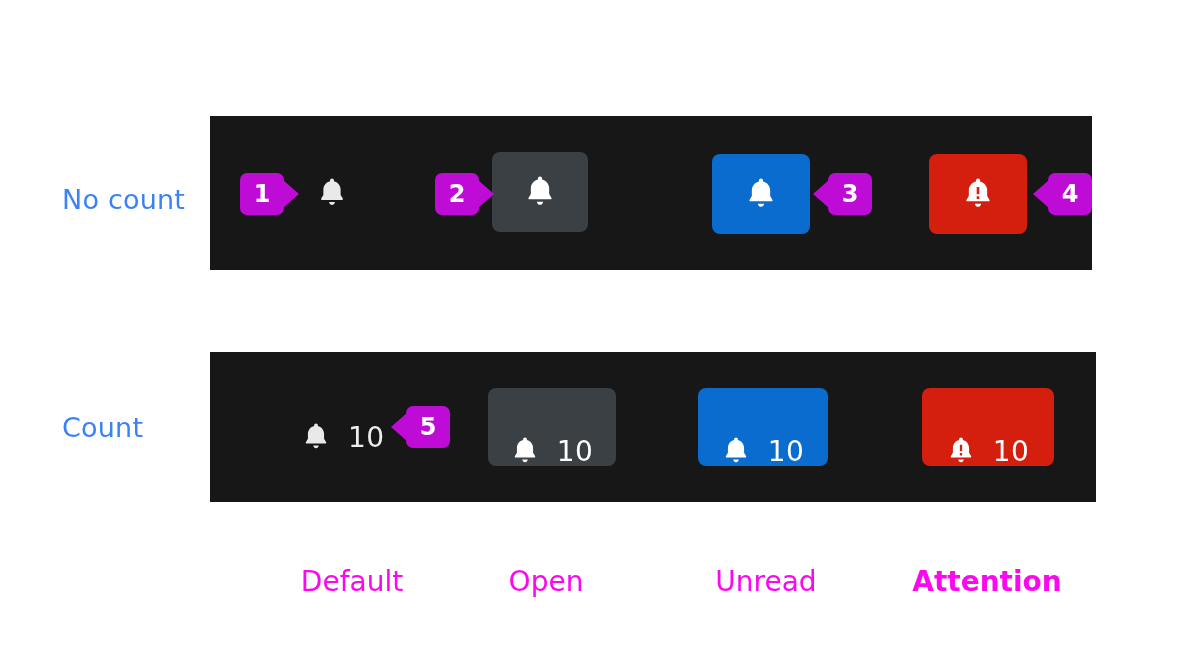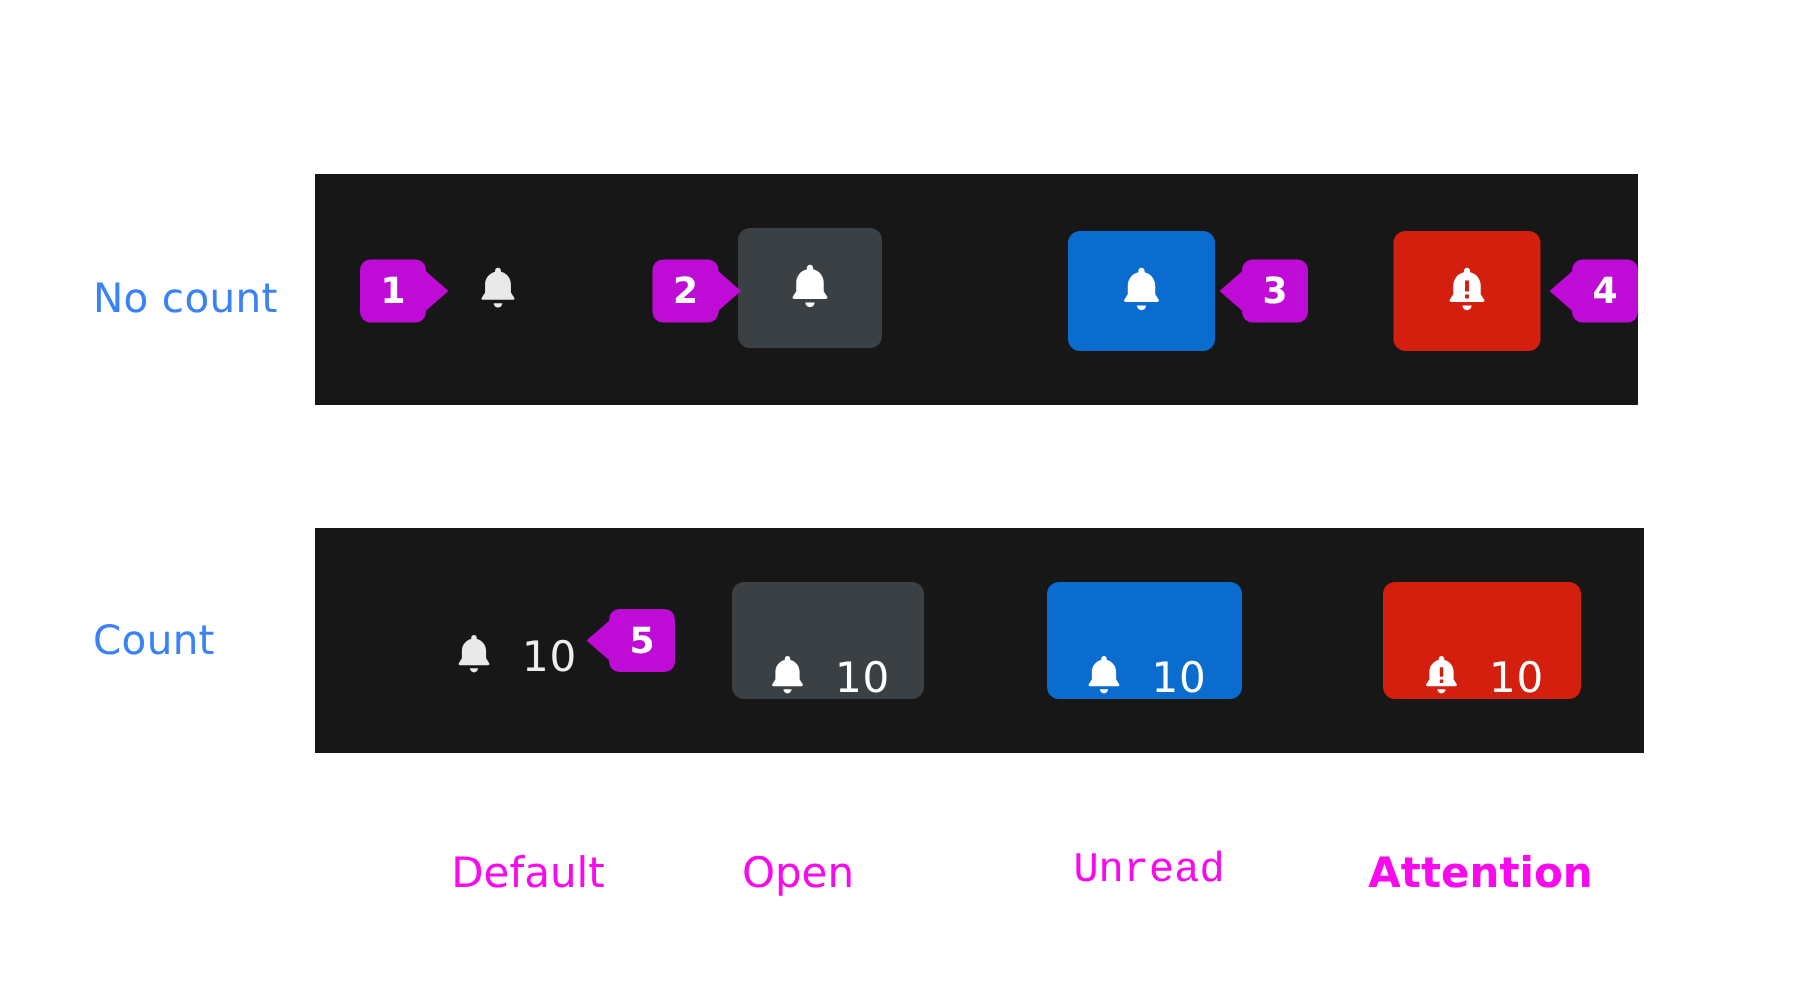--- a/index.html
+++ b/index.html
@@ -251,15 +251,15 @@
 
   <div class="callout point-left" style="left:196px; top:54px; width:44px;">
     <span class="body"></span>
     <span class="arrow"></span>
     <span class="num">5</span>
   </div>
 
 </div>
 
 <div class="col-caption" style="left:352px;">Default</div>
-<div class="col-caption" style="left:532px;">Open</div>
-<div class="col-caption" style="left:766px;font-family:Liberation Mono, monospace;">Unread</div>
+<div class="col-caption" style="left:546px;">Open</div>
+<div class="col-caption" style="left:766px;">Unread</div>
 <div class="col-caption" style="left:987px;font-weight:bold;">Attention</div>
 
 </body></html>

